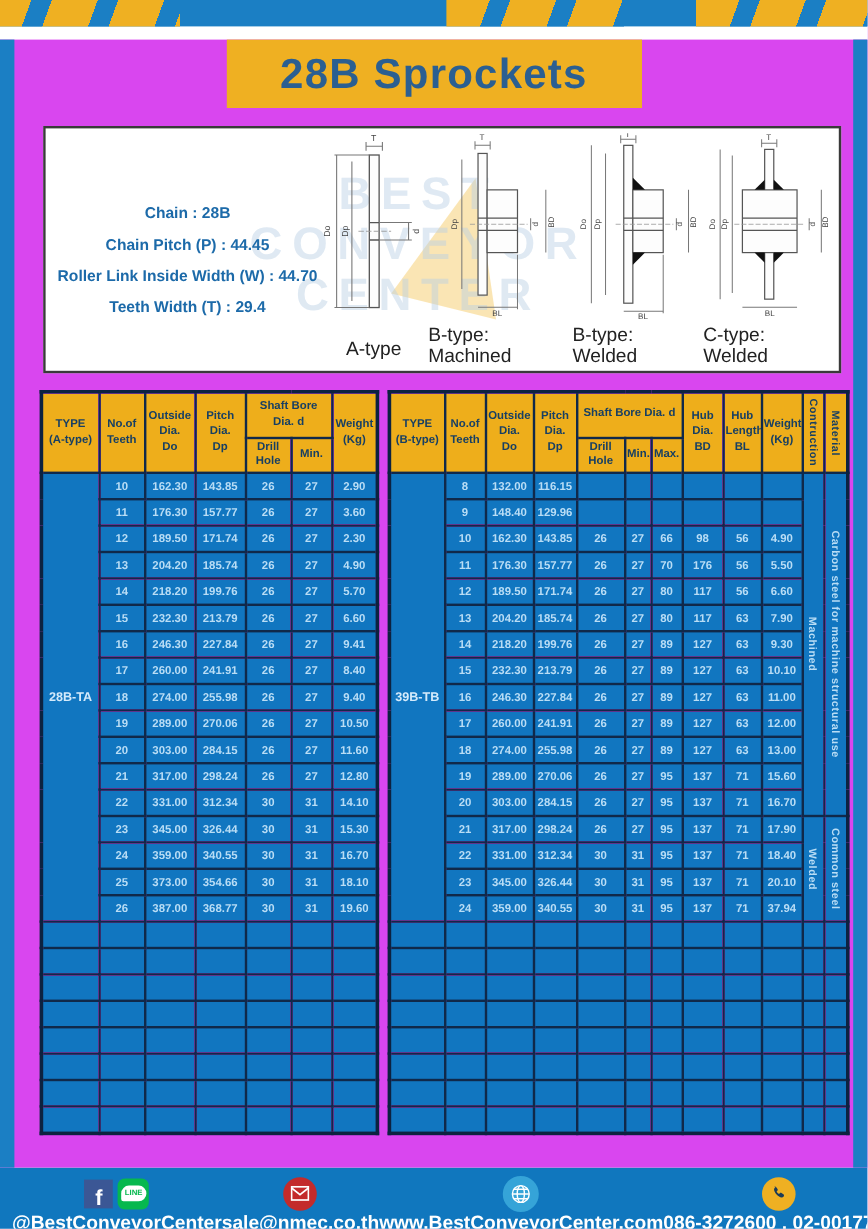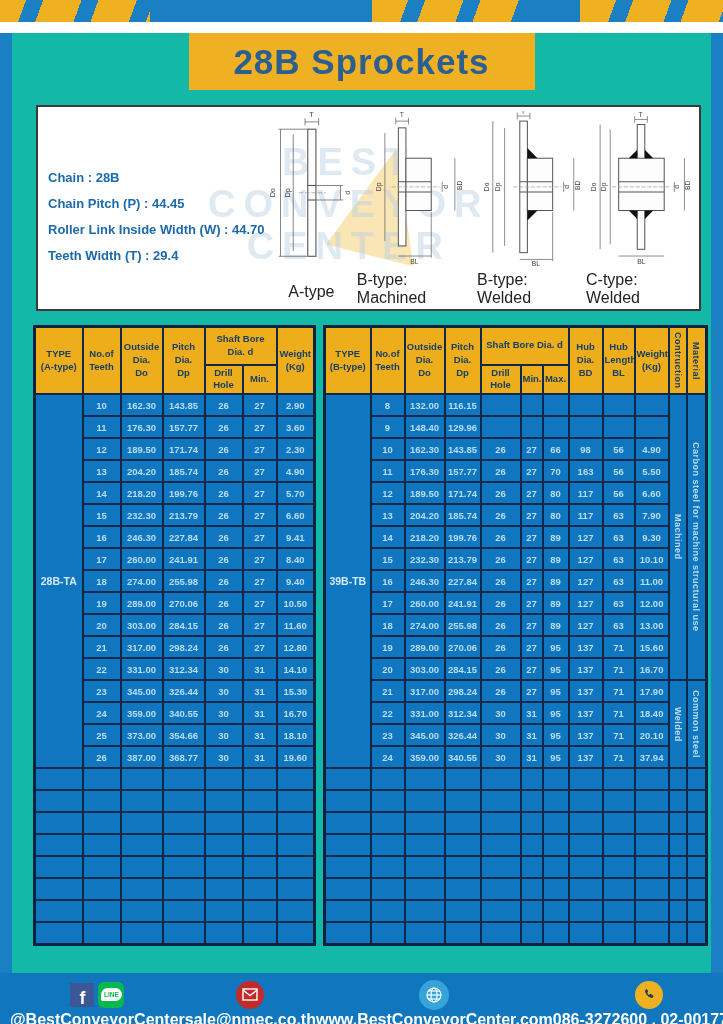--- a/index.html
+++ b/index.html
@@ -8,32 +8,32 @@
 
   
   .stripes { position:relative; height:22px; background:#1b7fc4; overflow:hidden; }
   .stripe-seg { position:absolute; top:-6px; bottom:-6px;
     background:repeating-linear-gradient(110deg,#efb022 0 36px,#1b7fc4 36px 52px); }
   .seg1 { left:-10px; width:160px; }
   .seg2 { left:372px; width:148px; }
   .seg3 { left:580px; width:153px; }
 
   
-  .main { position:relative; height:940px; background:#14b8a6;
+  .main { position:relative; height:940px; background:#d946ef;
           border-left:12px solid #1b7fc4; border-right:12px solid #1b7fc4; }
 
   .title-banner { width:346px; height:57px; margin:11px auto 0 auto; background:#efb022;
     display:flex; align-items:center; justify-content:center; }
   .title-banner h1 { font-size:35px; font-weight:bold; color:#2b5f91; letter-spacing:1px; }
 
   
   .diagram-box { position:relative; width:665px; height:206px; margin:15px 0 0 24px;
     background:#fff; border:2px solid #3a3a3a; overflow:hidden; }
   .specs { position:absolute; left:10px; top:58px; z-index:3; }
-  .spec-line { font-size:13px; font-weight:bold; color:#1c6aa9; line-height:2.0; white-space:nowrap; }
+  .spec-line { font-size:13px; font-weight:bold; color:#1c6aa9; line-height:2.0; white-space:nowrap;text-align:center; }
   .watermark { position:absolute; left:170px; top:35px; z-index:1; text-align:center; opacity:.45; }
   .watermark div { font-size:38px; font-weight:bold; letter-spacing:8px; color:#b9cfe4; line-height:1.1; }
   .wm-logo { position:absolute; left:300px; top:40px; width:0; height:0; z-index:0;
     border-left:45px solid transparent; border-right:45px solid transparent;
     border-bottom:110px solid rgba(240,180,41,.35); transform:rotate(14deg); }
   .figures { position:absolute; left:228px; top:4px; right:4px; bottom:2px; z-index:2;
     display:flex; justify-content:space-between; }
   figure { display:flex; flex-direction:column; align-items:center; }
   figure svg { height:168px; }
   figcaption { font-size:16px; color:#222; margin-top:4px; }
@@ -545,21 +545,21 @@
             <td>56</td>
             <td>4.90</td>
           </tr>
           <tr>
             <td>11</td>
             <td>176.30</td>
             <td>157.77</td>
             <td>26</td>
             <td>27</td>
             <td>70</td>
-            <td>163</td>
+            <td>176</td>
             <td>56</td>
             <td>5.50</td>
           </tr>
           <tr>
             <td>12</td>
             <td>189.50</td>
             <td>171.74</td>
             <td>26</td>
             <td>27</td>
             <td>80</td>

